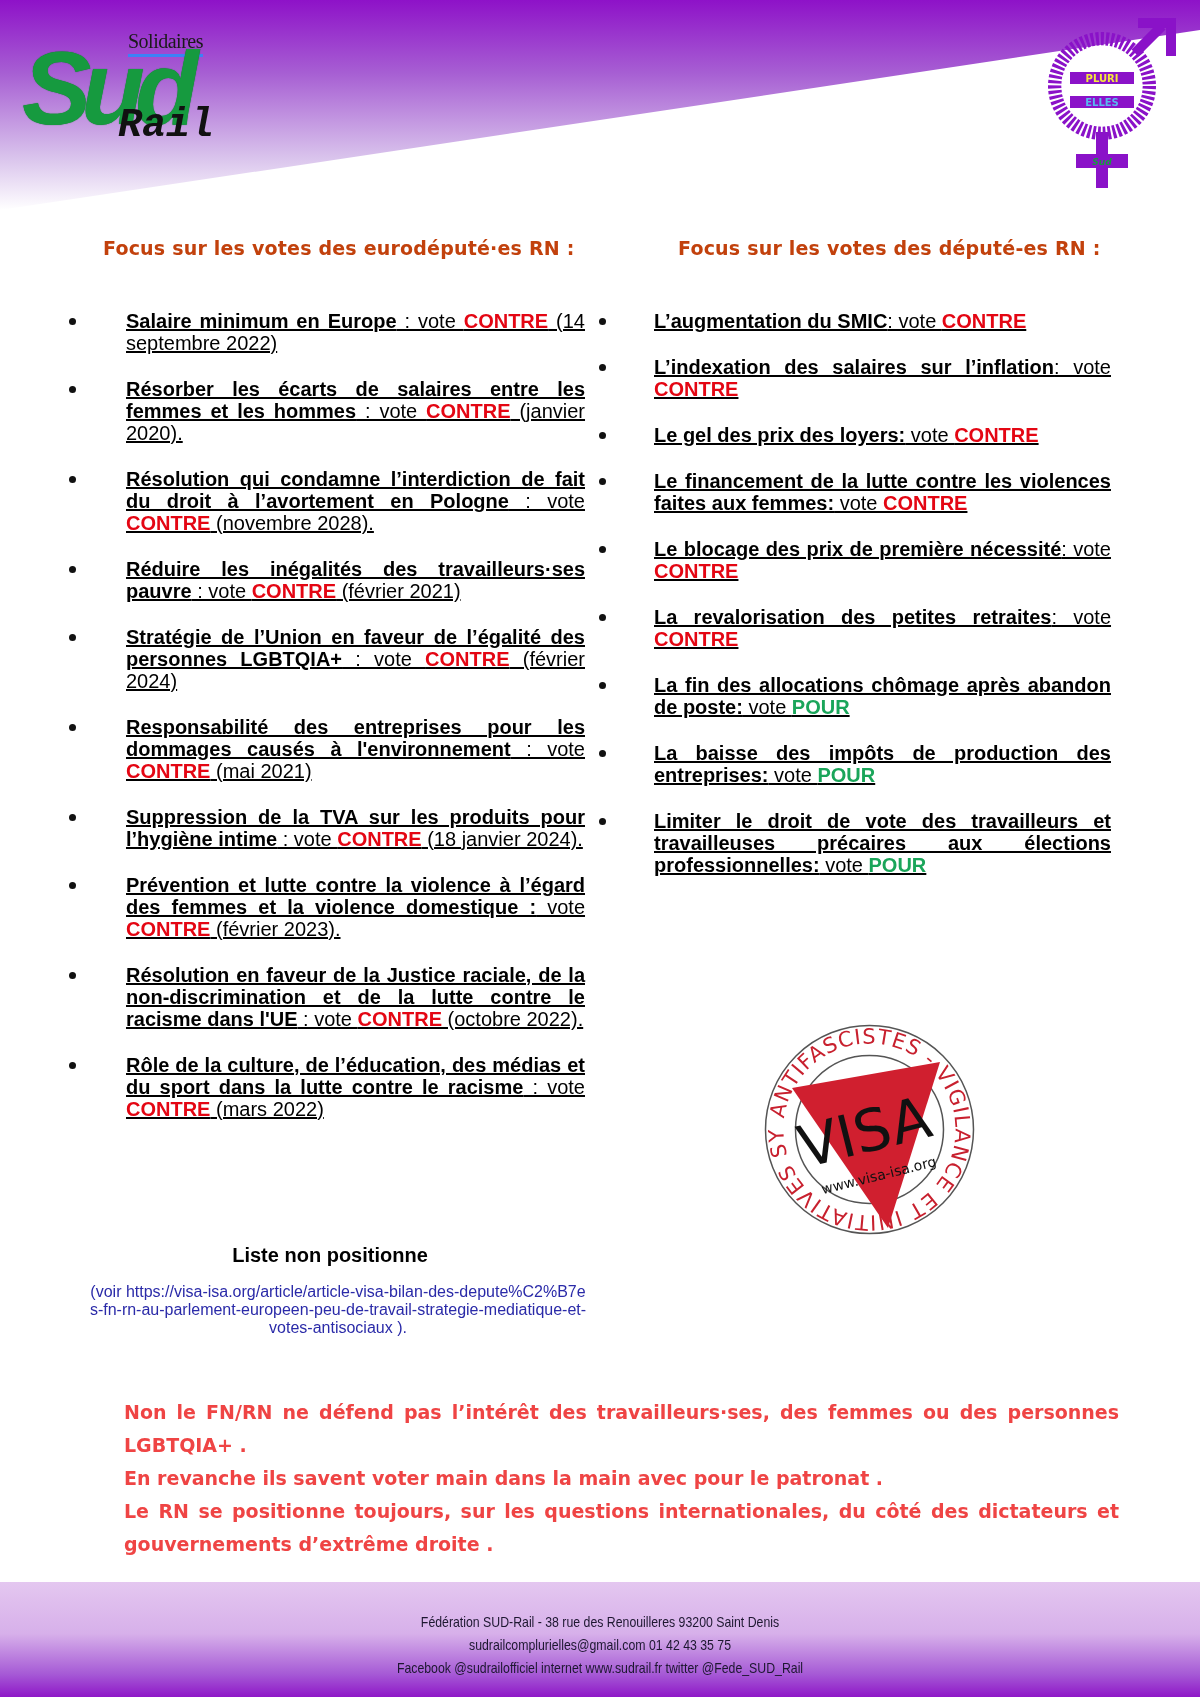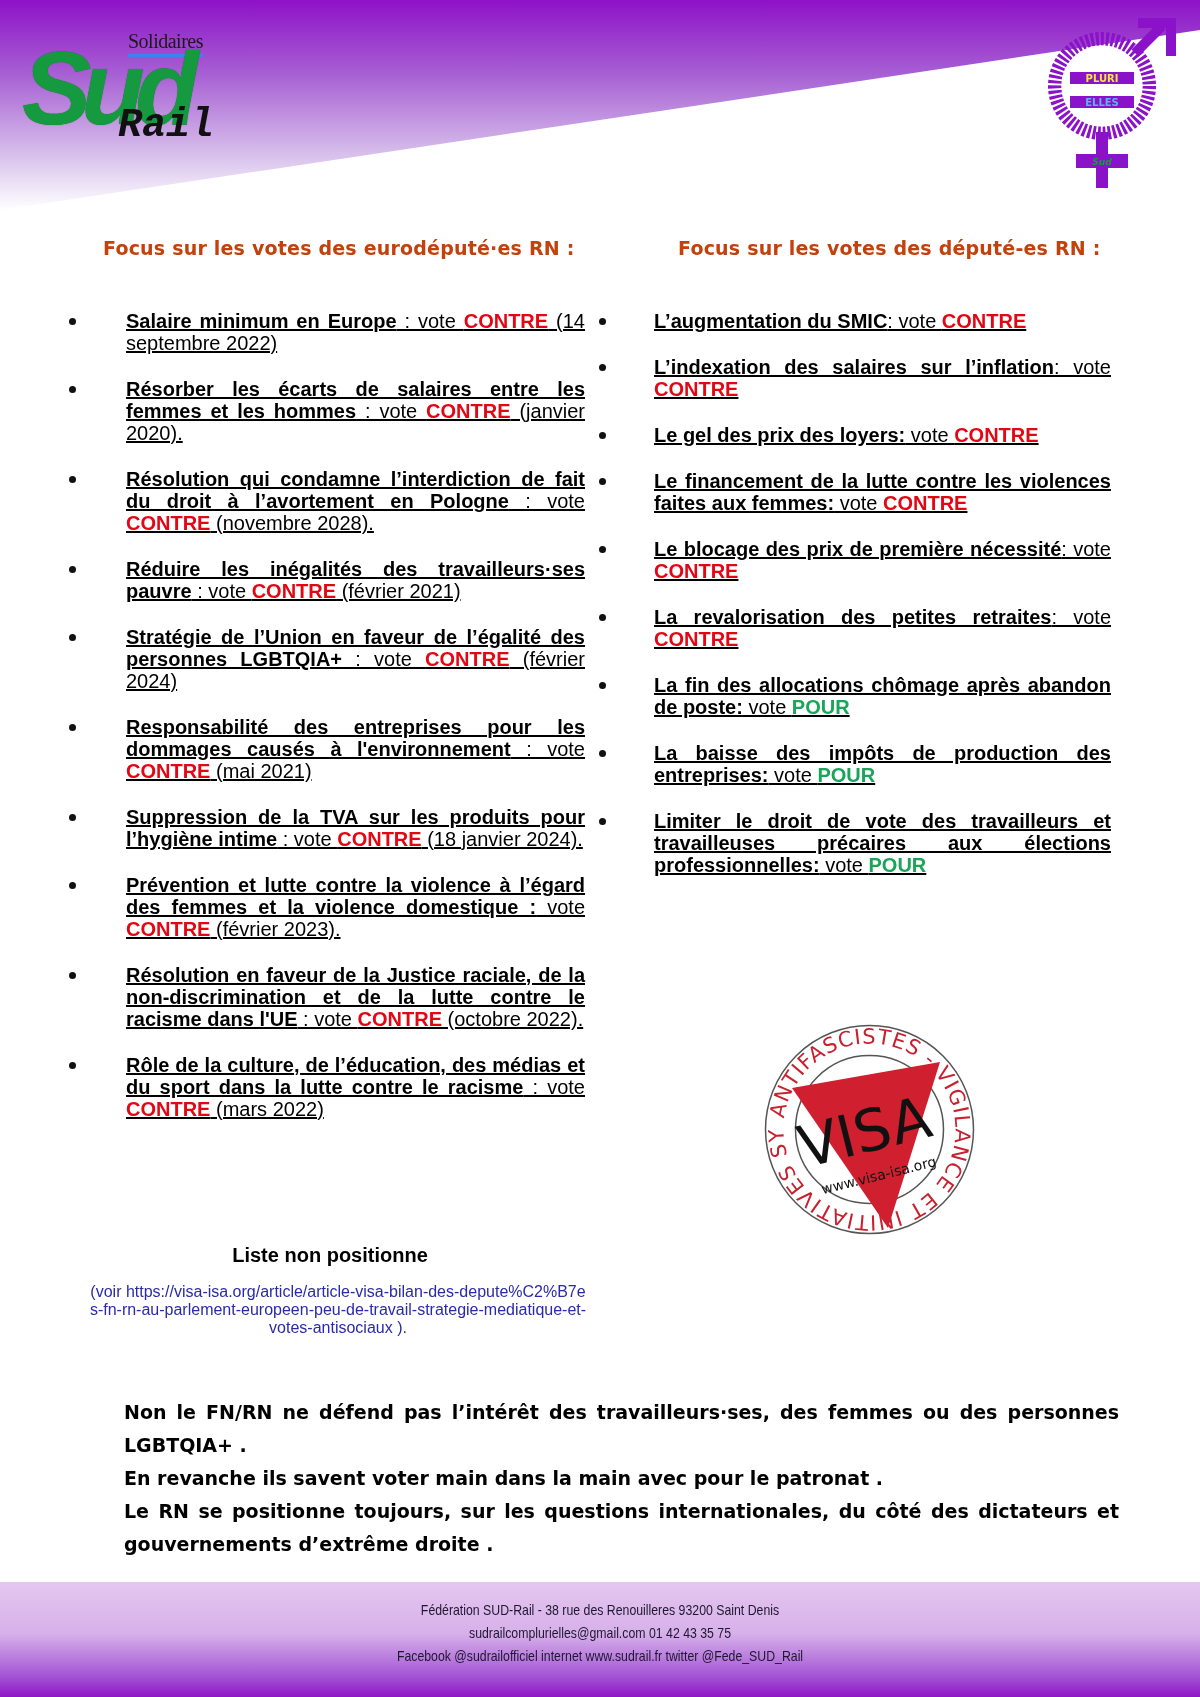--- a/index.html
+++ b/index.html
@@ -71,29 +71,29 @@
     color: #2a2aa8; text-decoration: none; word-break: break-all;
   }
 
   
   .visa-logo { position: absolute; left: 762px; top: 1022px; width: 215px; height: 215px; }
 
   
   .conclusion {
     position: absolute; left: 124px; top: 1396px; width: 995px;
     font-family: "DejaVu Sans", sans-serif; font-weight: bold; font-size: 19px;
-    line-height: 33px; color: #000000; text-align: justify;
+    line-height: 33px; color: #ef4444; text-align: justify;
   }
   .conclusion p { margin: 0; }
 
   
   .footer {
     position: absolute; left: 0; top: 1582px; width: 1200px; height: 115px;
     background: linear-gradient(180deg, #e4c7f0 0%, #d7b0ea 45%, #a65ad6 80%, #8e17c7 100%);
-    text-align: center; padding-top: 16px;
+    text-align: center; padding-top: 28px;
   }
   .footer .line {
     font-family: "Liberation Sans Narrow", "Liberation Sans", sans-serif; font-size: 15px;
     line-height: 23px; color: #1d1730; transform: scaleX(0.82); transform-origin: center;
   }
 </style>
 </head>
 <body>
 
 <div class="header-band"></div>

